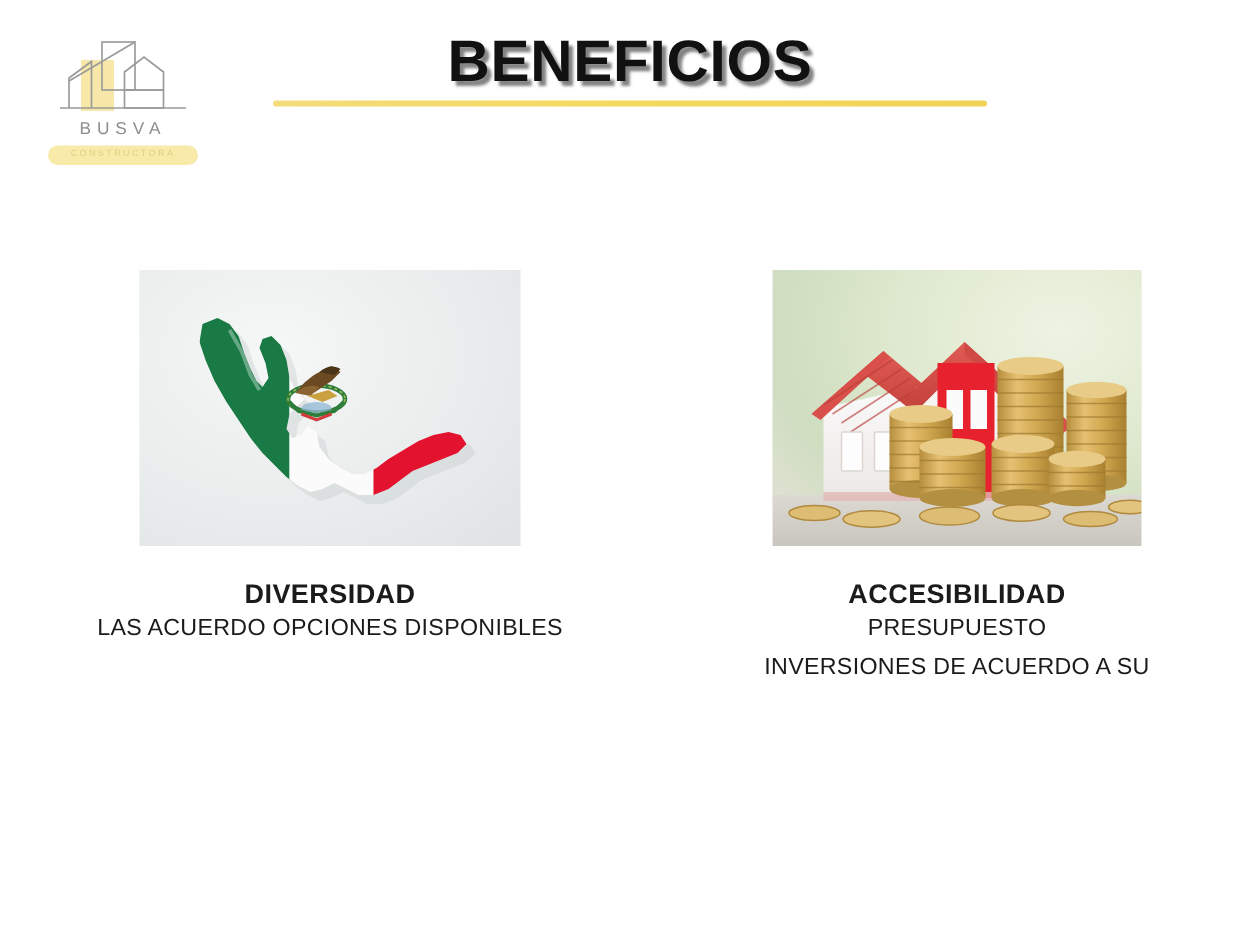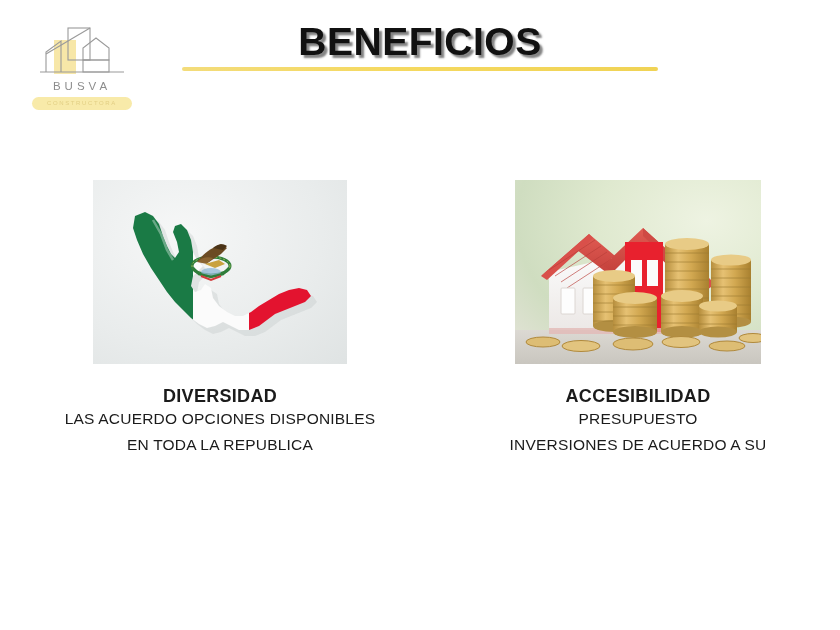--- a/index.html
+++ b/index.html
@@ -220,21 +220,20 @@
           <ellipse cx="0" cy="16" rx="10" ry="4" fill="#8fb8d6" opacity="0.75"></ellipse>
           <path d="M-18,12 L-12,18 L0,21 L12,18 L18,12" fill="none" stroke="#2f7d3a" stroke-width="2.5"></path>
           <path d="M-10,20 L0,24 L10,20" fill="none" stroke="#d13b3b" stroke-width="2"></path>
         </g>
       </svg>
     </div>
 
     <div class="cap">
       <div class="cap-title">DIVERSIDAD</div>
       <div class="cap-body">LAS ACUERDO OPCIONES DISPONIBLES</div>
-      <div class="cap-body">EN TODA LA REPUBLICA</div>
     </div>
   </div>
 
   <div class="col col-right">
     <div class="photo photo-right">
       <div class="house-bg"></div>
       <svg class="house-svg" width="246" height="184" viewBox="0 0 246 184">
         <defs>
           <linearGradient id="roofg" x1="0" y1="0" x2="0" y2="1">
             <stop offset="0" stop-color="#e05b52"></stop>

